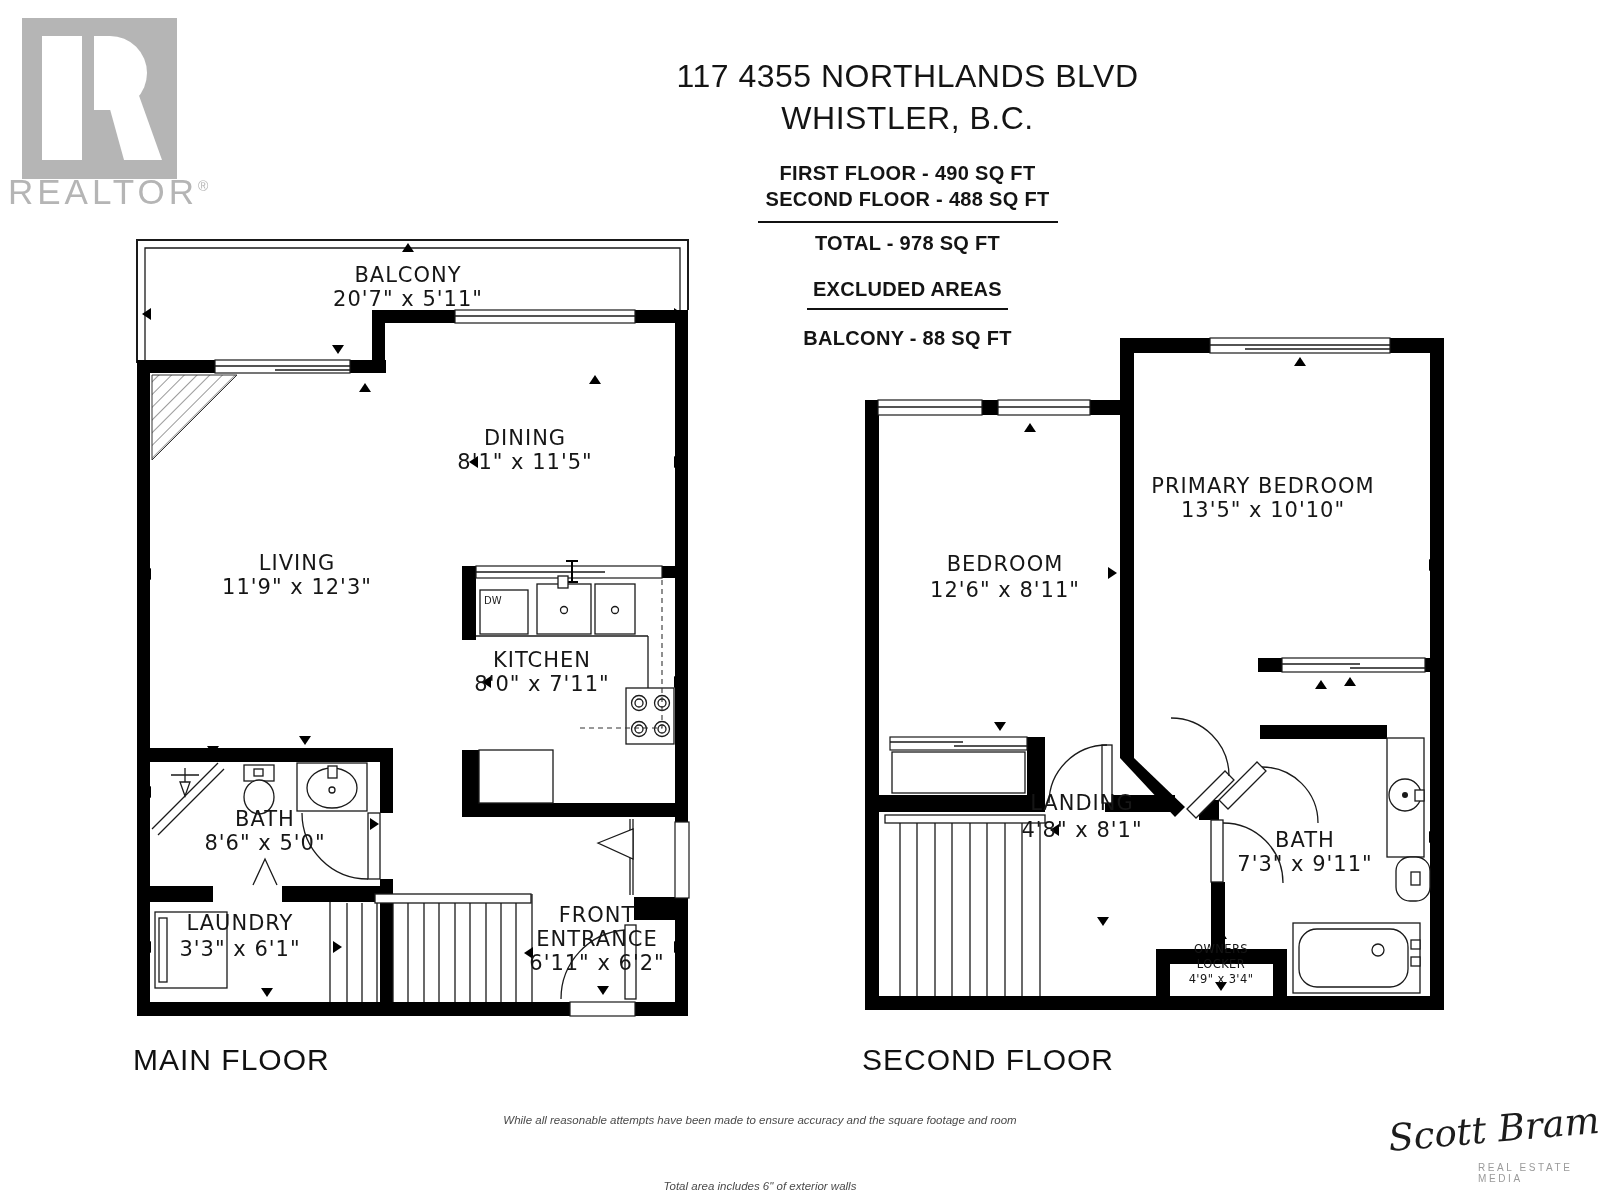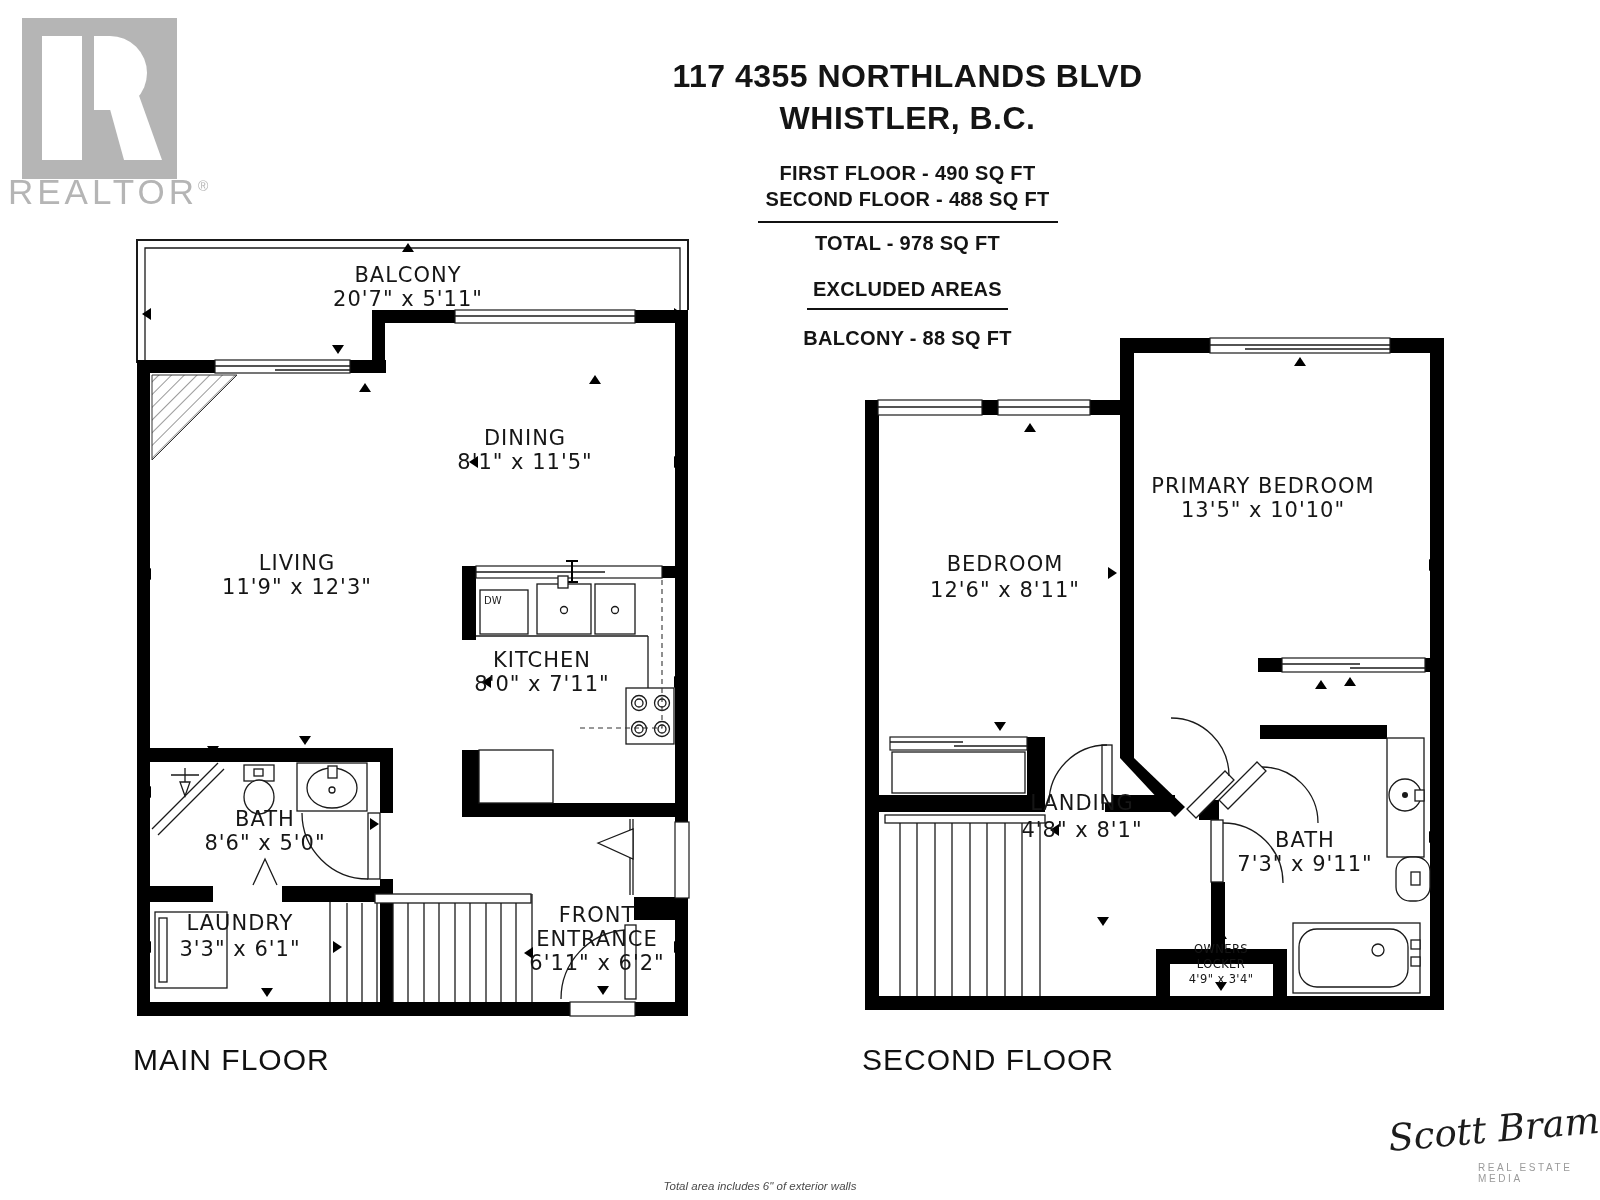--- a/index.html
+++ b/index.html
@@ -5,21 +5,21 @@
   html,body{margin:0;padding:0;background:#fff}
   body{width:1600px;height:1200px;position:relative;font-family:"Liberation Sans",sans-serif;color:#141414;overflow:hidden}
   .abs{position:absolute}
   
   .logo-wrap{left:10px;top:8px;width:220px;height:215px}
   .logo-word{left:8px;top:172px;width:220px;font-size:35px;letter-spacing:4px;color:#b5b5b5;font-weight:400}
   .logo-word sup{font-size:14px}
   
   .hdr{left:600px;top:0;width:615px;text-align:center}
   .hdr div{position:absolute;width:100%;left:0}
-  .addr{font-size:32px;font-weight:700;letter-spacing:.5px}
+  .addr{font-size:32px;font-weight:400;letter-spacing:.5px}
   .sub{font-size:20px;font-weight:700;letter-spacing:.3px}
   .rule{border-top:2.5px solid #111;width:300px !important;left:50% !important;transform:translateX(-50%)}
   .underlined{display:inline-block;border-bottom:2.5px solid #111;padding:0 6px 7px}
   
   svg{position:absolute;overflow:visible}
   .lbl{font-family:"DejaVu Sans",sans-serif;font-size:21px;letter-spacing:1px;fill:#161616;text-anchor:middle}
   .lbl-sm{font-family:"DejaVu Sans",sans-serif;font-size:11.5px;letter-spacing:.4px;fill:#161616;text-anchor:middle}
   .lbl-dw{font-family:"DejaVu Sans",sans-serif;font-size:10px;fill:#222}
   .wall{fill:#000;stroke:none}
   .thin{fill:none;stroke:#1a1a1a;stroke-width:1.3}
@@ -379,17 +379,18 @@
     <text class="lbl-sm" x="366" y="628">OWNERS</text>
     <text class="lbl-sm" x="366" y="643">LOCKER</text>
     <text class="lbl-sm" x="366" y="658">4'9" x 3'4"</text>
   </g>
 </svg>
 
 <div class="abs floor-title" style="left:133px;top:1043px">MAIN FLOOR</div>
 <div class="abs floor-title" style="left:862px;top:1043px">SECOND FLOOR</div>
 
 <div class="abs disc">
+  <div>While all reasonable attempts have been made to ensure accuracy and the square footage and room</div>
 </div>
 <div class="abs totnote">Total area includes 6" of exterior walls</div>
 
 <div class="abs sig-name">Scott Brammer</div>
 <div class="abs sig-sub">REAL ESTATE MEDIA</div>
 
 </body></html>

